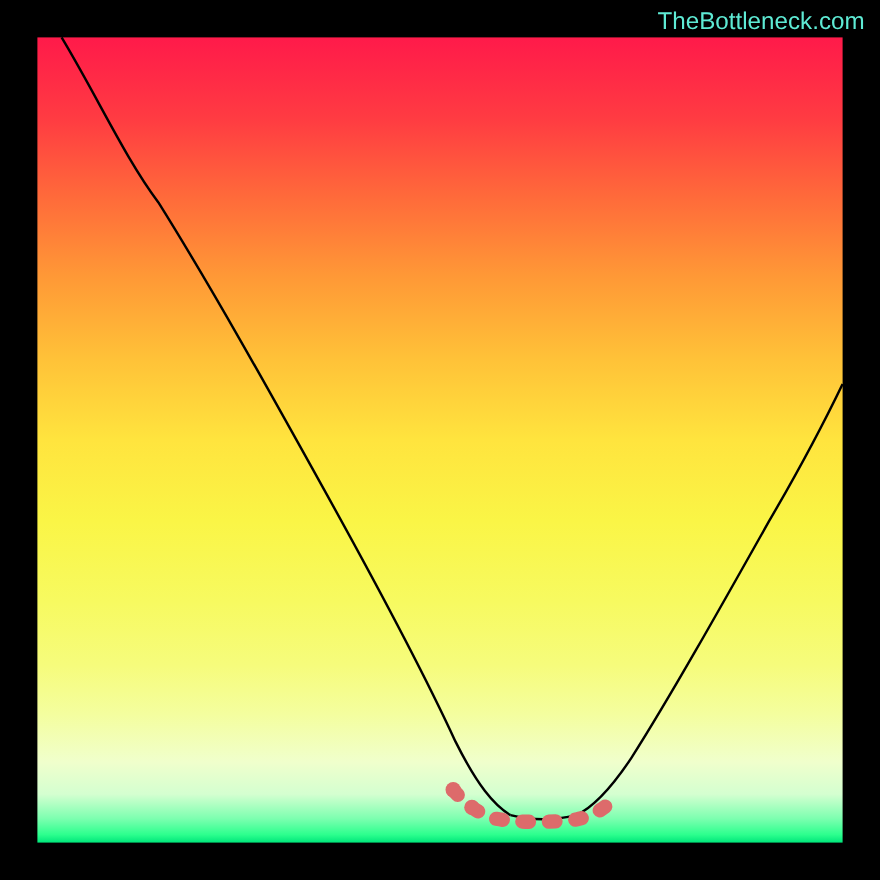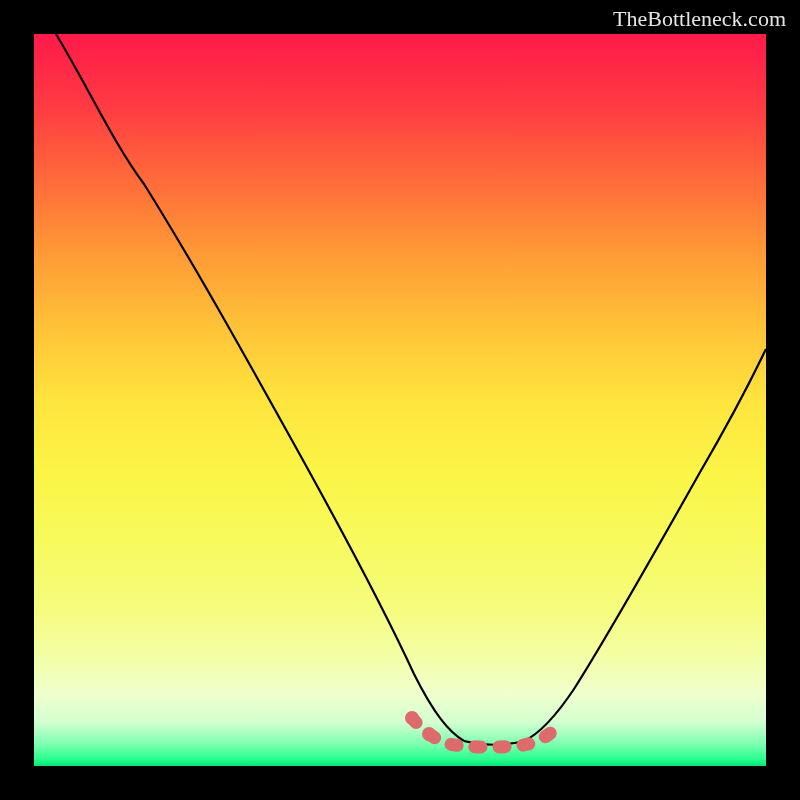--- a/index.html
+++ b/index.html
@@ -8,25 +8,24 @@
     width: 800px;
     height: 800px;
     background: #000;
     position: relative;
     font-family: Arial, sans-serif;
   }
   .watermark {
     position: absolute;
     top: 6px;
     right: 14px;
-    color: #e5e5e5;
+    color: #5eead4;
     font-size: 22px;
     font-weight: 500;
     z-index: 10;
-    font-family: Liberation Serif, serif;
   }
   .plot-area {
     position: absolute;
     left: 34px;
     top: 34px;
     width: 732px;
     height: 732px;
     background: linear-gradient(to bottom,
       #ff1a4a 0%,
       #ff3b42 10%,

